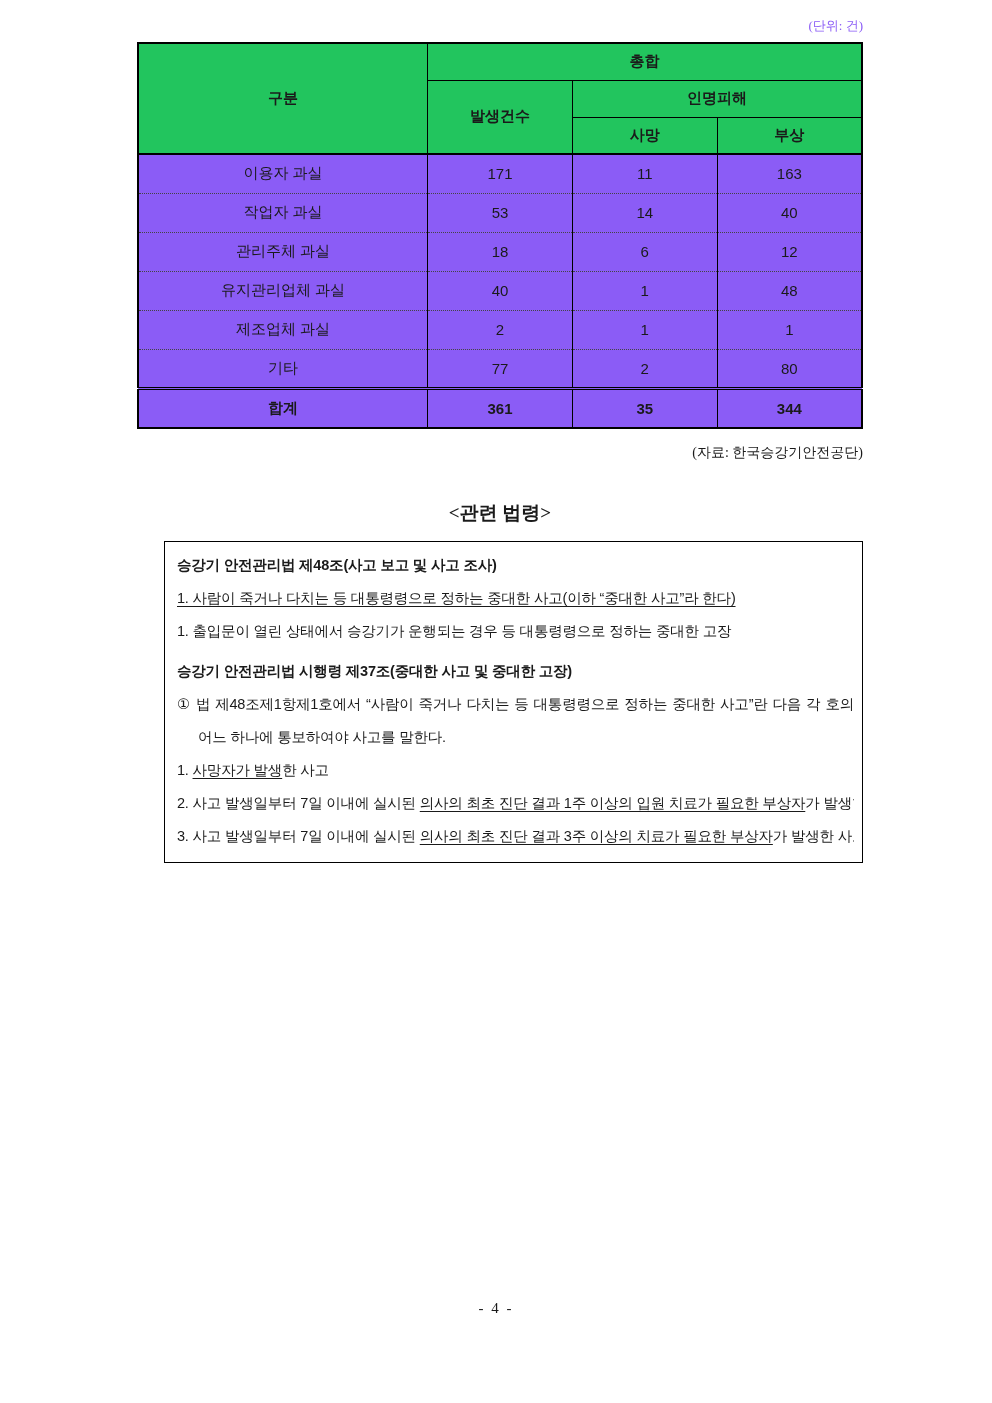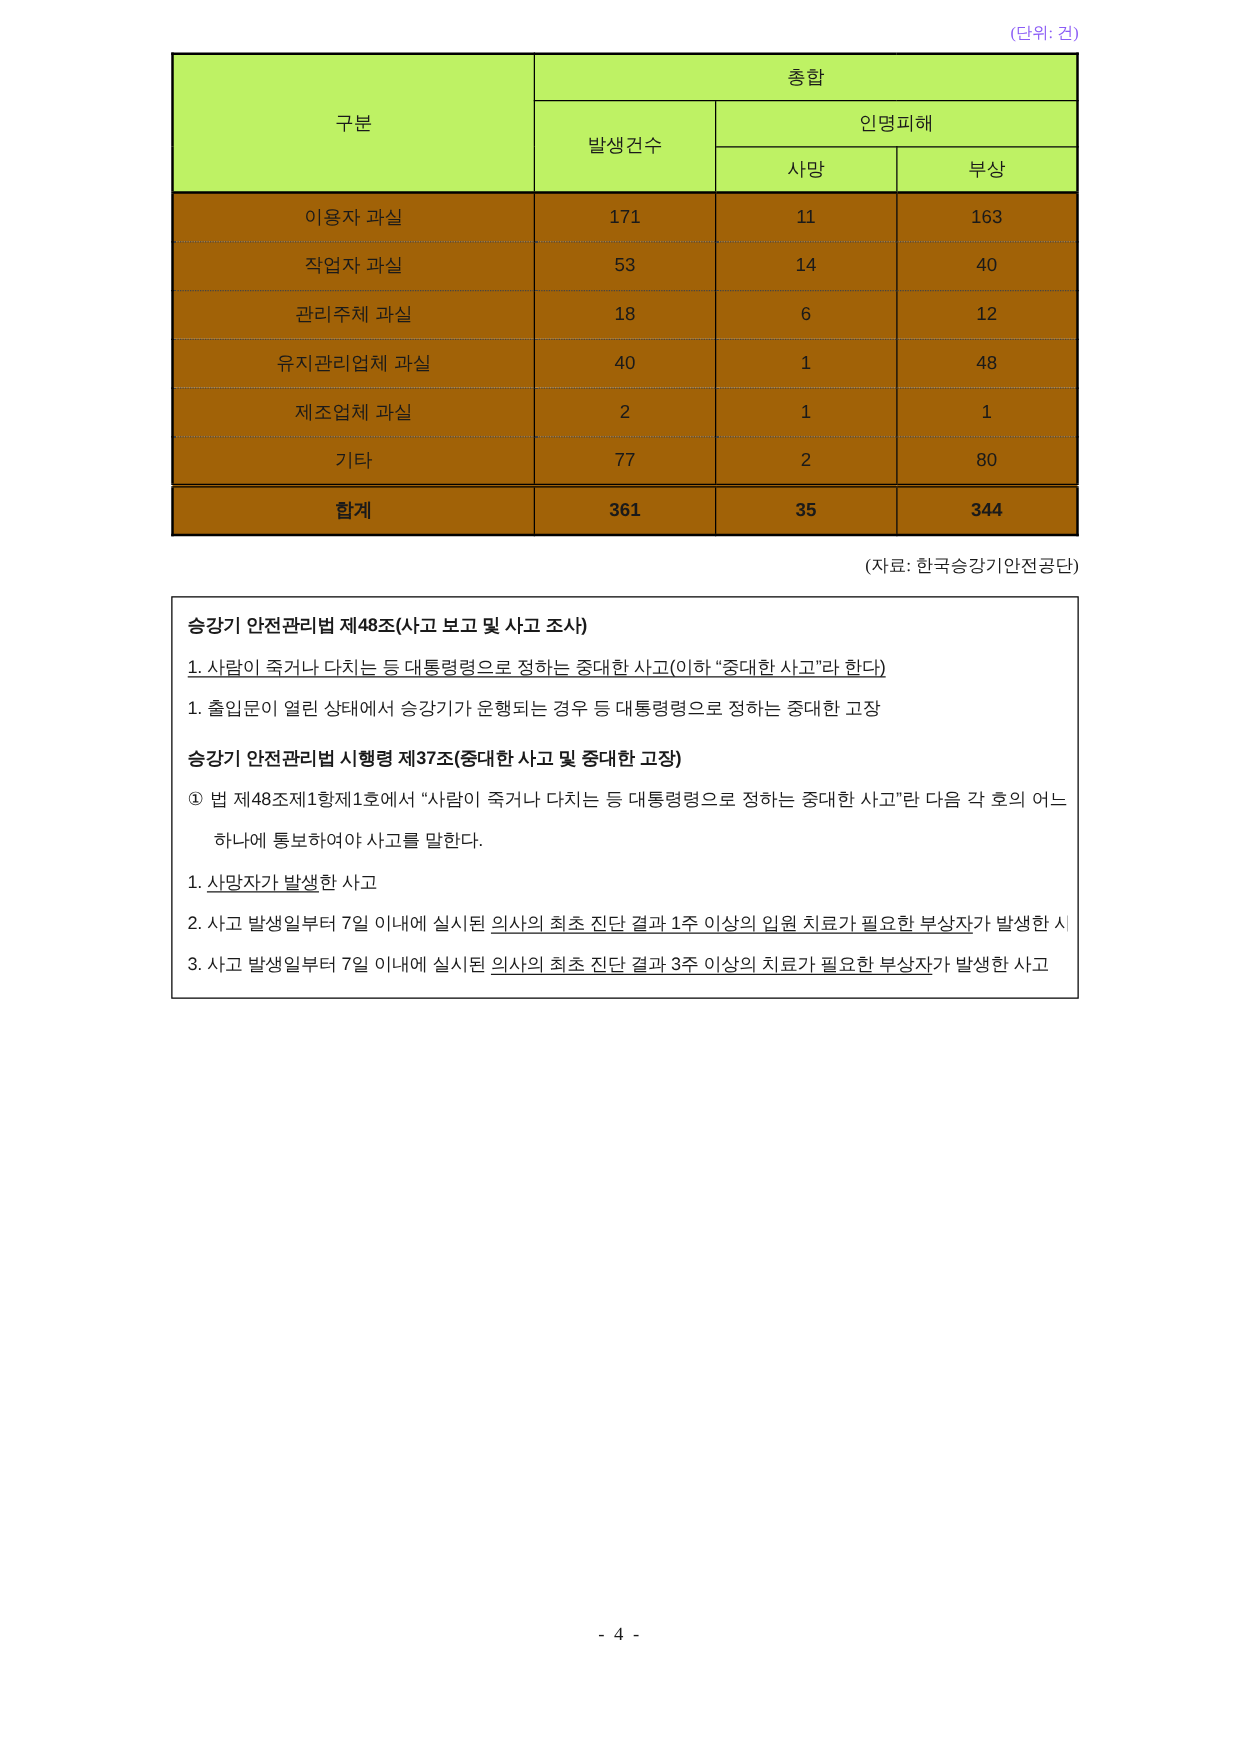--- a/index.html
+++ b/index.html
@@ -34,26 +34,26 @@
     table-layout: fixed;
   }
   .stat-table col.c1 { width: 40%; }
   .stat-table col.c2, .stat-table col.c3, .stat-table col.c4 { width: 20%; }
   .stat-table th, .stat-table td {
     border: 1px solid #000;
     text-align: center;
     vertical-align: middle;
   }
   .stat-table thead th {
-    background: #bef264;
-    font-weight: normal;
+    background: #22c55e;
+    font-weight: bold;
     height: 37px;
   }
   .stat-table thead { border-bottom: 2px solid #000; }
-  .stat-table tbody td { height: 39px; background: #a16207; }
+  .stat-table tbody td { height: 39px; background: #8b5cf6; }
   .stat-table tbody tr.data-row td {
     border-top: none;
     border-bottom: 1px dotted #444;
   }
   .stat-table tbody tr.data-row:first-child td { border-top: 2px solid #000; }
   .stat-table tbody tr.total-row td {
     border-top: 3px double #000;
     font-weight: bold;
     height: 40px;
   }
@@ -69,20 +69,21 @@
     margin-top: 38px;
   }
   .law-box {
     border: 1.5px solid #000;
     margin-top: 15px;
     padding: 7px 8px 9px 12px;
     font-family: "Liberation Sans", "DejaVu Sans", sans-serif;
     font-size: 14.5px;
     line-height: 33px;
     letter-spacing: -0.2px;
+    margin-left: 27px;
   }
   .law-heading { font-weight: bold; }
   .law-heading.mt { margin-top: 7px; }
   .law-para {
     text-align: justify;
     padding-left: 21px;
     text-indent: -21px;
   }
   .law-item { white-space: nowrap; overflow: hidden; }
   .ul { text-decoration: underline; text-underline-offset: 3px; }
@@ -167,20 +168,21 @@
           <td>합계</td>
           <td>361</td>
           <td>35</td>
           <td>344</td>
         </tr>
       </tbody>
     </table>
 
     <div class="source-note">(자료: 한국승강기안전공단)</div>
 
+    <h2 class="section-title">&lt;관련 법령&gt;</h2>
 
     <div class="law-box">
       <p class="law-heading">승강기 안전관리법 제48조(사고 보고 및 사고 조사)</p>
       <p class="law-item"><span class="ul">1. 사람이 죽거나 다치는 등 대통령령으로 정하는 중대한 사고(이하 “중대한 사고”라 한다)</span></p>
       <p class="law-item">1. 출입문이 열린 상태에서 승강기가 운행되는 경우 등 대통령령으로 정하는 중대한 고장</p>
 
       <p class="law-heading mt">승강기 안전관리법 시행령 제37조(중대한 사고 및 중대한 고장)</p>
       <p class="law-para">① 법 제48조제1항제1호에서 “사람이 죽거나 다치는 등 대통령령으로 정하는 중대한 사고”란 다음 각 호의 어느 하나에 통보하여야 사고를 말한다.</p>
       <p class="law-item"><span>1. </span><span class="ul">사망자가 발생</span><span>한 사고</span></p>
       <p class="law-item"><span>2. </span><span>사고 발생일부터 7일 이내에 실시된 </span><span class="ul">의사의 최초 진단 결과 1주 이상의 입원 치료가 필요한 부상자</span><span>가 발생한 사고</span></p>

